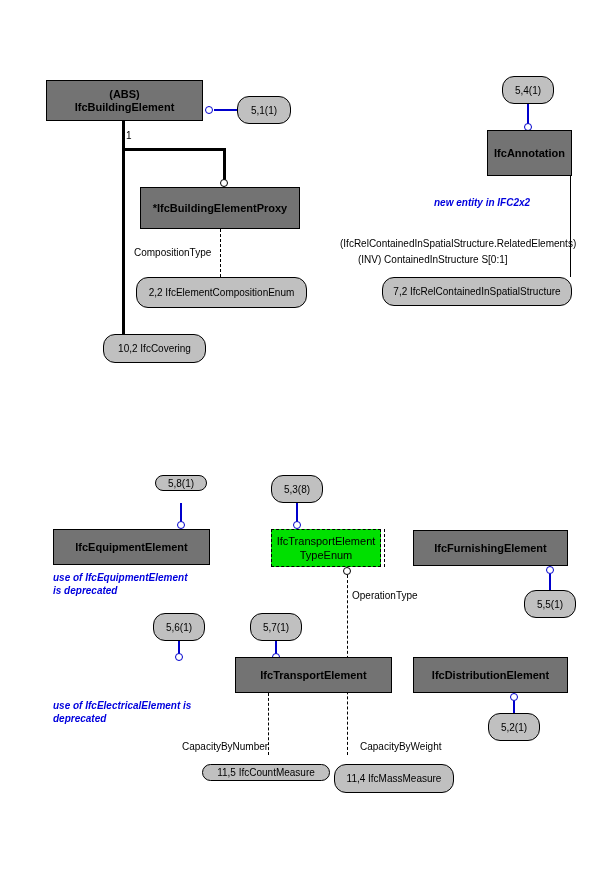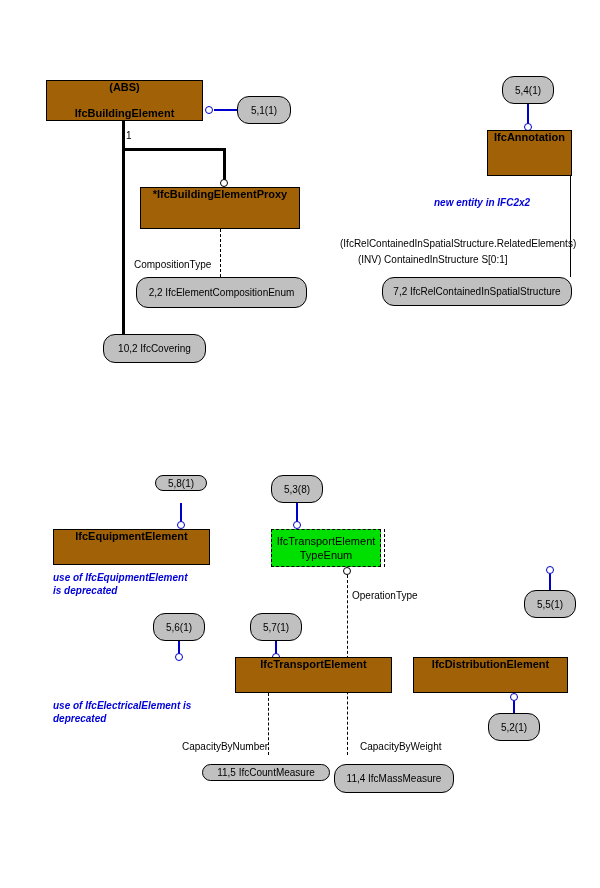--- a/index.html
+++ b/index.html
@@ -13,27 +13,27 @@
   #canvas {
     position: relative;
     width: 600px;
     height: 888px;
     background: #ffffff;
     overflow: hidden;
   }
   
   .entity {
     position: absolute;
-    background: #a16207;
+    background: #737373;
     border: 1px solid #000000;
     box-sizing: border-box;
     display: flex;
     flex-direction: column;
     align-items: center;
-    justify-content: space-between;
+    justify-content: center;
     font-weight: bold;
     font-size: 11px;
     color: #000000;
     line-height: 13px;
     text-align: center;
   }
   
   .enumbox {
     position: absolute;
     background: #00e000;
@@ -137,21 +137,21 @@
   <div class="line" style="left:122px; top:148px; width:104px; height:3px;"></div>
 
   <div class="line" style="left:223px; top:148px; width:3px; height:33px;"></div>
   <div class="circle black" style="left:220px; top:179px;"></div>
 
   <div class="entity" style="left:140px; top:187px; width:160px; height:42px;">
     <span>*IfcBuildingElementProxy</span>
   </div>
 
   <div class="dashline" style="left:220px; top:229px; height:48px;"></div>
-  <div class="label" style="left:134px; top:247px;margin-top:12px;">CompositionType</div>
+  <div class="label" style="left:134px; top:247px;">CompositionType</div>
   <div class="pageref" style="left:136px; top:277px; width:171px; height:31px;">2,2  IfcElementCompositionEnum</div>
 
   <div class="pageref" style="left:73px; top:334px; width:103px; height:29px;margin-left:30px;">10,2  IfcCovering</div>
 
   <div class="pageref" style="left:502px; top:76px; width:52px; height:28px;">5,4(1)</div>
   <div class="line blue" style="left:527px; top:104px; width:2px; height:20px;"></div>
   <div class="circle" style="left:524px; top:123px;"></div>
 
   <div class="entity" style="left:487px; top:130px; width:85px; height:46px;">
     <span>IfcAnnotation</span>
@@ -181,20 +181,23 @@
   <div class="enumbox" style="left:271px; top:529px; width:110px; height:38px;">
     <span class="inner-edge"></span>
     <span>IfcTransportElement</span>
     <span>TypeEnum</span>
   </div>
 
   <div class="circle black" style="left:343px; top:567px;"></div>
   <div class="dashline" style="left:347px; top:575px; height:180px;"></div>
   <div class="label" style="left:352px; top:590px;">OperationType</div>
 
+  <div class="entity" style="left:413px; top:530px; width:155px; height:36px;">
+    <span>IfcFurnishingElement</span>
+  </div>
   <div class="circle" style="left:546px; top:566px;"></div>
   <div class="line blue" style="left:549px; top:574px; width:2px; height:17px;"></div>
   <div class="pageref" style="left:524px; top:590px; width:52px; height:28px;">5,5(1)</div>
 
   <div class="pageref" style="left:153px; top:613px; width:52px; height:28px;">5,6(1)</div>
   <div class="line blue" style="left:178px; top:641px; width:2px; height:17px;"></div>
   <div class="circle" style="left:175px; top:653px;"></div>
   <div class="note" style="left:53px; top:699px;">use of IfcElectricalElement is</div>
   <div class="note" style="left:53px; top:712px;">deprecated</div>
 

